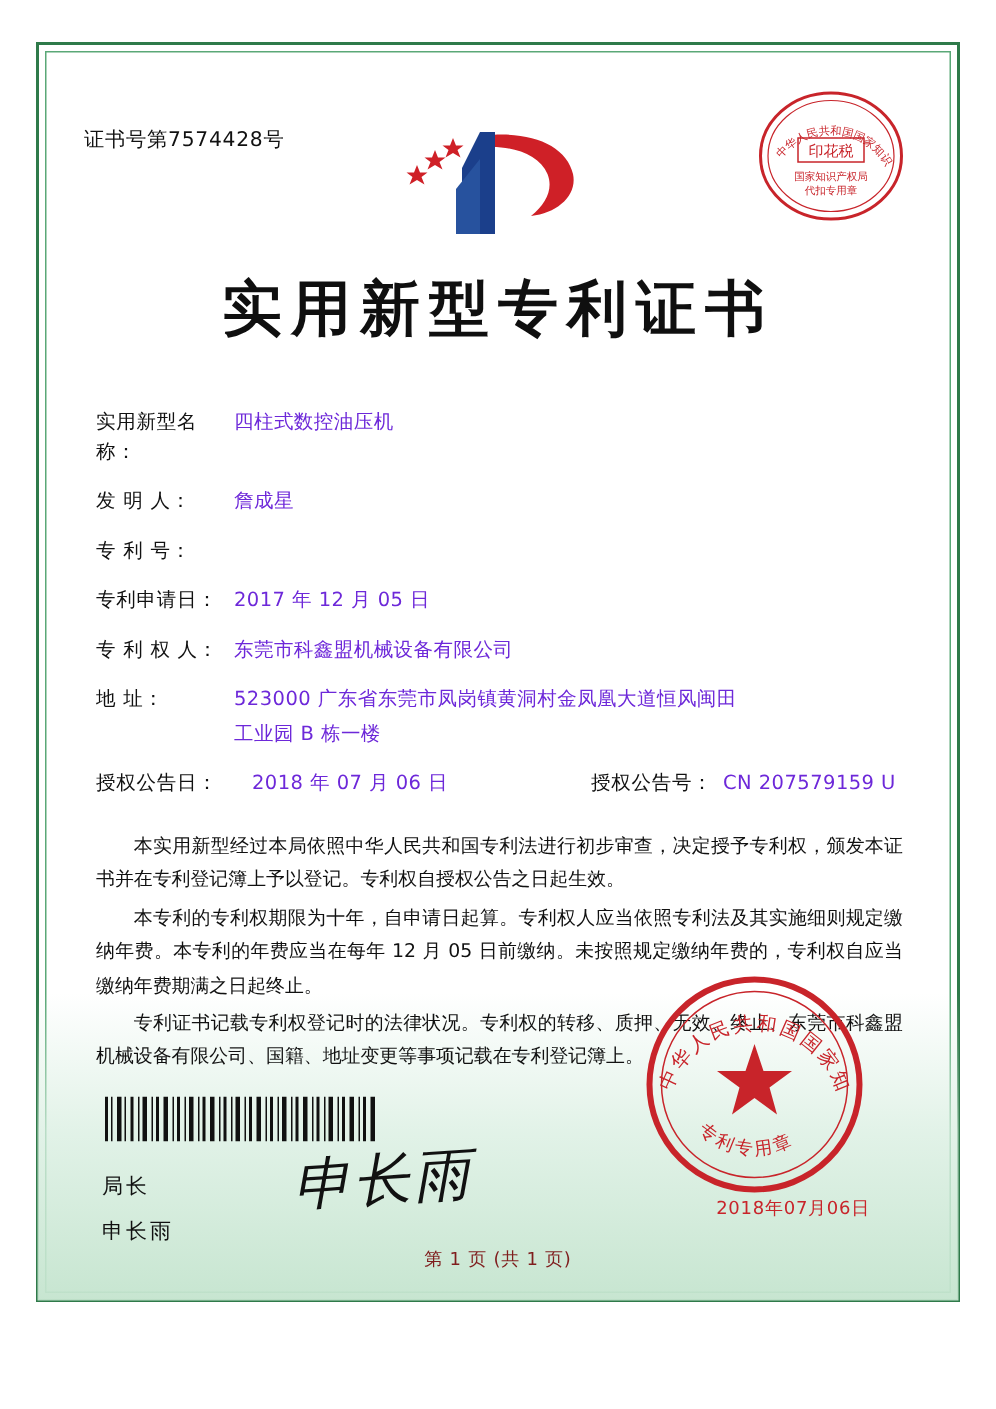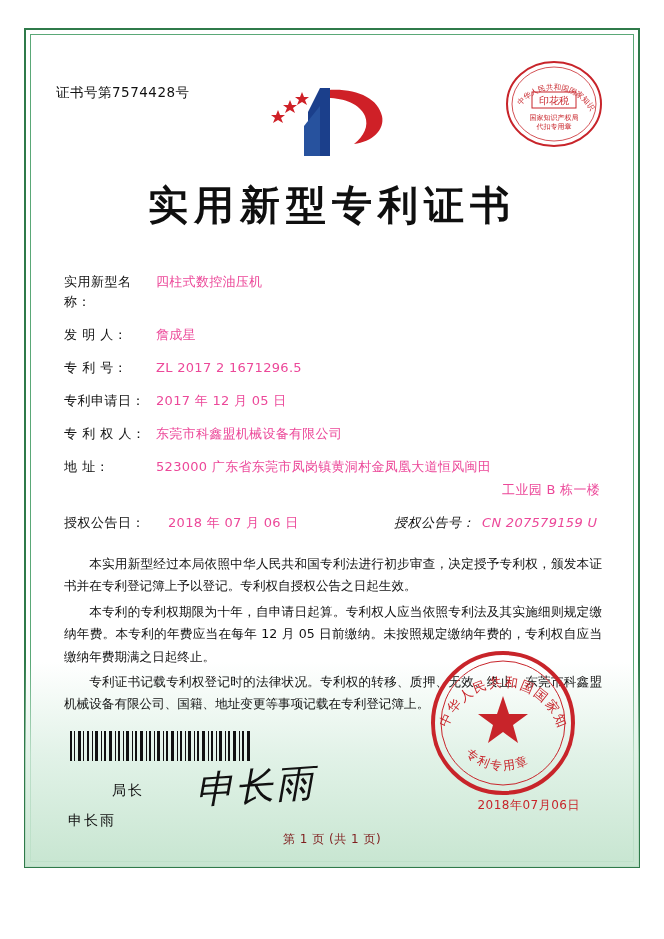--- a/index.html
+++ b/index.html
@@ -109,37 +109,35 @@
     line-height: 1.5;
   }
   .field-label {
     width: 92px;
     flex: 0 0 92px;
     letter-spacing: 0.5px;
     color: #111;
   }
   .field-value {
     flex: 1;
-    color: #ec4899;
+    color: #6d28d9;
     letter-spacing: 0.3px;
   }
   .field-value .line2 {
     display: block;
     margin-top: 4px;
     margin-left: 0;
-    text-align: right;
   }
   .split-left {
     display: flex;
     flex: 0 0 330px;
     gap: 12px;
   }
   .split-right {
     display: flex;
-    font-style: italic;
   }
   .split-right .field-label {
     width: 88px;
     flex: 0 0 88px;
   }
 
   
   .body-text {
     position: absolute;
     left: 64px;
@@ -167,21 +165,20 @@
   }
 
   
   .sig-label {
     position: absolute;
     left: 68px;
     top: 782px;
     font-size: 14px;
     letter-spacing: 2px;
     color: #111;
-    margin-left: 44px;
   }
   .sig-name {
     position: absolute;
     left: 68px;
     top: 812px;
     font-size: 14px;
     letter-spacing: 2px;
     color: #111;
   }
   .handwriting {
@@ -278,21 +275,20 @@
       <div class="field-value">四柱式数控油压机</div>
     </div>
 
     <div class="field-row">
       <div class="field-label">发 明 人：</div>
       <div class="field-value">詹成星</div>
     </div>
 
     <div class="field-row">
       <div class="field-label">专 利 号：</div>
-      <div class="field-value">ZL 2017 2 1671296.5</div>
     </div>
 
     <div class="field-row">
       <div class="field-label">专利申请日：</div>
       <div class="field-value">2017 年 12 月 05 日</div>
     </div>
 
     <div class="field-row">
       <div class="field-label">专 利 权 人：</div>
       <div class="field-value">东莞市科鑫盟机械设备有限公司</div>

